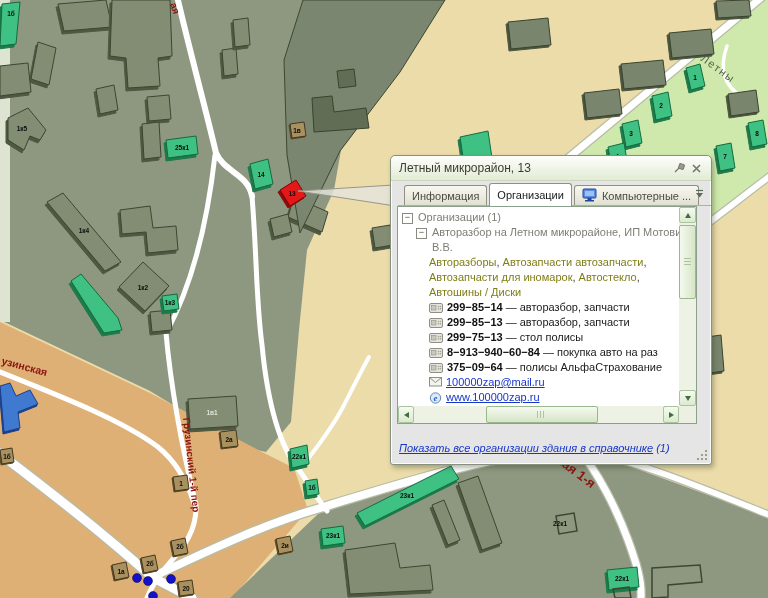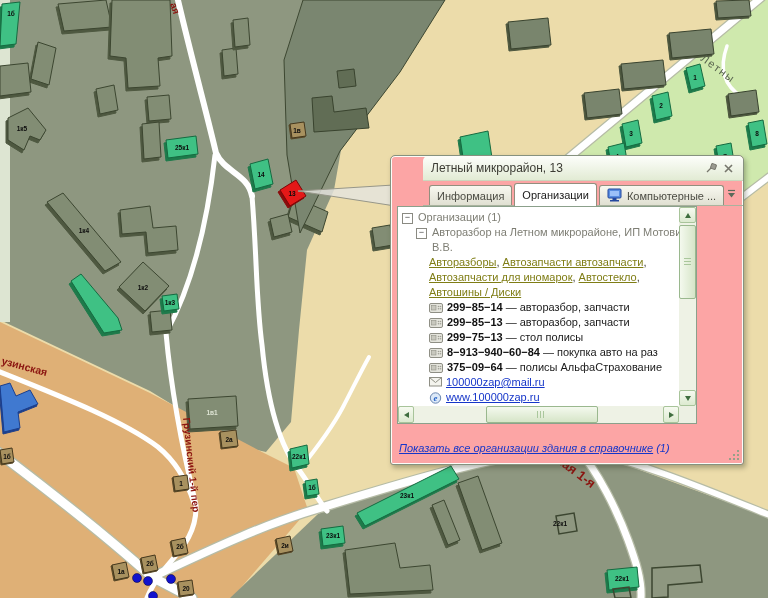--- a/index.html
+++ b/index.html
@@ -18,43 +18,43 @@
   .bldg-outline{fill:none;stroke:#3c4630;stroke-width:1.5;}
   .casing{fill:none;stroke:#b6bca6;stroke-linecap:round;}
   .road{fill:none;stroke:#ffffff;stroke-linecap:round;}
   .blabel{font-family:"Liberation Sans",sans-serif;font-size:6.5px;font-weight:bold;fill:#0c0c0c;text-anchor:middle;}
   .blabel-lt{fill:#dde3d3;}
   .stlabel{font-family:"Liberation Sans",sans-serif;font-weight:bold;fill:#8b1510;}
   .callout{fill:rgba(228,228,222,0.82);stroke:#979789;stroke-width:1;}
 
   
   .popup{position:absolute;left:390px;top:155px;width:320px;height:308px;
-    background:#fca5a5;border:1px solid #86927f;border-radius:5px 5px 3px 3px;
-    box-shadow:2px 3px 5px rgba(50,55,35,.35), inset 0 0 0 1px #fbfdf8;font-size:11px;color:#3c3c34;padding-left:32px;}
+    background:#e5e5e5;border:1px solid #86927f;border-radius:5px 5px 3px 3px;
+    box-shadow:2px 3px 5px rgba(50,55,35,.35), inset 0 0 0 1px #fbfdf8;font-size:11px;color:#3c3c34;}
   .titlebar{height:24px;display:flex;align-items:center;padding:0 6px 0 8px;
     background:linear-gradient(#fdfefb,#e2ebd4);border-radius:5px 5px 0 0;border-bottom:1px solid #ccd6bd;}
   .titlebar .title{flex:1;font-size:12px;color:#3c3c34;}
   .tb-btn{width:17px;height:15px;display:flex;align-items:center;justify-content:center;cursor:pointer;}
-  .tabs{position:relative;height:24px;display:flex;align-items:flex-end;padding-left:6px;border-bottom:1px solid #a9b39e;}
+  .tabs{position:relative;height:24px;display:flex;align-items:flex-end;padding-left:6px;border-bottom:1px solid #a9b39e;margin-left:7px;}
   .tab{height:19px;display:flex;align-items:center;gap:4px;padding:0 7px;margin-right:2px;
     background:linear-gradient(#f8f8f0,#e0e0d2);border:1px solid #928f7e;border-bottom:none;
     border-radius:3px 3px 0 0;color:#4c4c44;white-space:nowrap;}
   .tab.active{height:22px;background:#ffffff;color:#1a1a1a;position:relative;bottom:-1px;z-index:2;}
   .ovf{position:absolute;right:5px;bottom:5px;width:13px;height:13px;display:flex;align-items:center;justify-content:center;}
   .content-box{position:absolute;left:6px;top:50px;width:298px;height:216px;background:#fff;border:1px solid #8ba08b;}
   .rows{position:absolute;left:0;top:0;right:17px;bottom:17px;overflow:hidden;padding:3px 0 0 4px;line-height:15px;}
   .row{white-space:nowrap;display:flex;align-items:flex-start;}
   .gray-t{color:#7e7e74;text-align:center;}
   .exp{display:inline-block;width:9px;height:9px;margin:3px 5px 0 0;border:1px solid #8a8a82;background:#fff;
     font-size:9px;line-height:7px;text-align:center;color:#444;flex:none;cursor:pointer;}
   .row.org{margin-left:14px;}
   .orgname{color:#7e7e74;}
   .nm1{white-space:nowrap;overflow:hidden;max-width:252px;}
   .cats{margin-left:27px;width:248px;line-height:15px;}
-  .cats a{color:#7f7d15;text-decoration:underline;cursor:pointer;}
+  .cats a{color:#7f7d15;cursor:pointer;}
   .row.ph{margin-left:27px;}
   .row.ph b{font-size:11px;color:#111;}
   .row.ph .dash{margin:0 3px;color:#222;}
   .row.ph .desc{color:#1a1a1a;}
   .ph-ic{margin:2px 4px 0 0;flex:none;}
   .row.lnk{margin-left:27px;}
   .row.lnk a{color:#1636c9;text-decoration:underline;cursor:pointer;}
   .row.lnk svg{margin:2px 4px 0 0;flex:none;}
   
   .vscroll{position:absolute;right:0;top:0;bottom:17px;width:17px;background:#eef2e5;}

